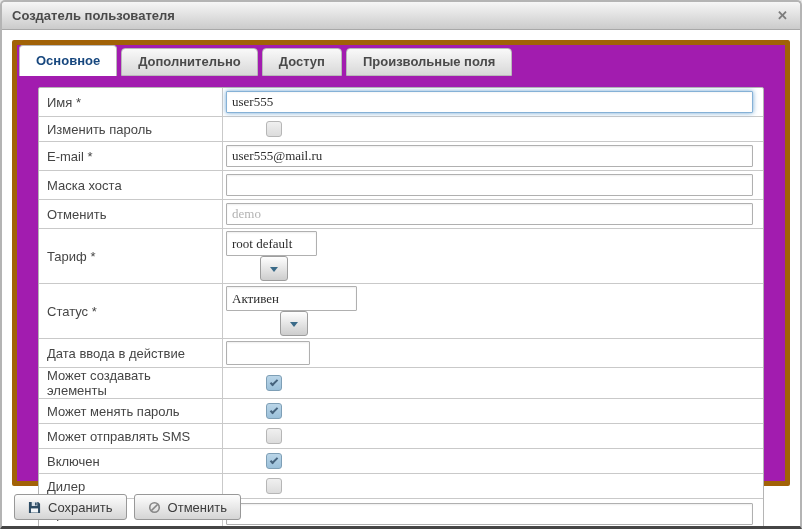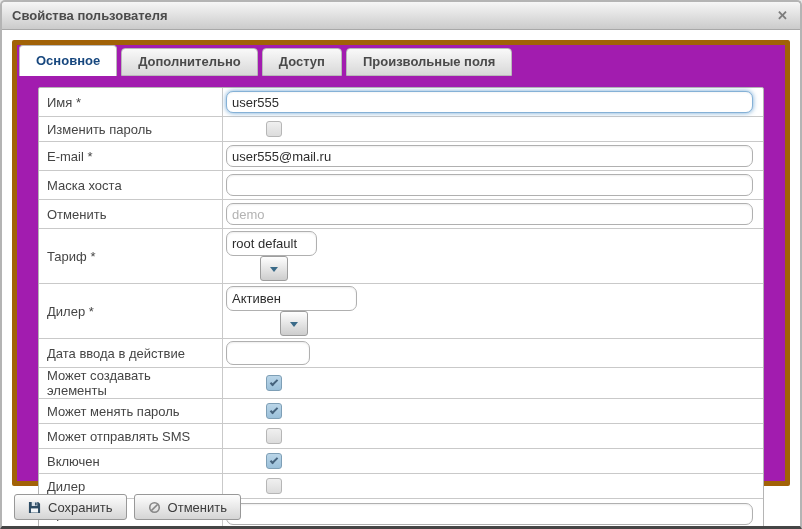--- a/index.html
+++ b/index.html
@@ -65,23 +65,23 @@
   .flabel {
     width:184px; flex:none;
     border-right:1px solid #c9c9c9;
     padding:0 8px; display:flex; align-items:center;
     font-size:13px; color:#454545;
   }
   .ffield { flex:1; display:flex; align-items:center; padding:2px 10px 2px 3px; }
 
   .tinput {
     width:100%; height:22px;
-    border:1px solid #b0b0b0; border-radius:7px;
+    border:1px solid #b0b0b0; border-radius:1px;
     padding:0 5px; font-size:13px; color:#2d2d2d;
-    font-family:Liberation Sans, sans-serif;
+    font-family:Liberation Serif, serif;
     background:#fff;
     box-shadow: inset 0 1px 2px rgba(0,0,0,0.07);
     outline:none;
   }
   .tinput.focus {
     border-color:#85b1d6;
     box-shadow: 0 0 5px rgba(88,150,205,0.85), inset 0 1px 2px rgba(0,0,0,0.04);
   }
   .tinput.dis { color:#b3b3b3; }
   .tinput.short { width:84px; height:24px; }
@@ -128,21 +128,21 @@
   }
   .bicon { width:13px; height:13px; display:inline-flex; }
   .bicon svg { width:13px; height:13px; }
 </style>
 </head>
 <body>
 
 <div class="dialog" data-name="user-properties-dialog">
 
   <div class="titlebar" data-name="dialog-titlebar">
-    <span class="title" data-name="dialog-title">Свойства пользователя</span>
+    <span class="title" data-name="dialog-title">Создатель пользователя</span>
     <span class="close" data-name="close-icon">✕</span>
   </div>
 
   <div class="panel" data-name="tab-panel">
     <div class="tabbar" data-name="tab-bar">
         <div class="tab active" data-name="tab-main">Основное</div>
         <div class="tab" data-name="tab-extra">Дополнительно</div>
         <div class="tab" data-name="tab-access">Доступ</div>
         <div class="tab" data-name="tab-custom">Произвольные поля</div>
       </div>
@@ -181,21 +181,21 @@
           <div class="frow r-combo" data-name="form-row-tariff">
             <div class="flabel" data-name="tariff-label">Тариф *</div>
             <div class="ffield" data-name="tariff-field">
               <div class="combo" data-name="tariff-combo">
                 <input type="text" class="tinput cinput" data-name="tariff-combo-input" value="root default" style="">
                 <div class="trigger" data-name="tariff-dropdown-arrow-icon"></div>
               </div>
             </div>
           </div>
           <div class="frow r-combo" data-name="form-row-status">
-            <div class="flabel" data-name="status-label">Дилер *</div>
+            <div class="flabel" data-name="status-label">Статус *</div>
             <div class="ffield" data-name="status-field">
               <div class="combo" data-name="status-combo">
                 <input type="text" class="tinput cinput" data-name="status-combo-input" value="Активен" style="">
                 <div class="trigger" data-name="status-dropdown-arrow-icon"></div>
               </div>
             </div>
           </div>
           <div class="frow r-text-short" data-name="form-row-activation-date">
             <div class="flabel" data-name="activation-date-label">Дата ввода в действие</div>
             <div class="ffield" data-name="activation-date-field">

